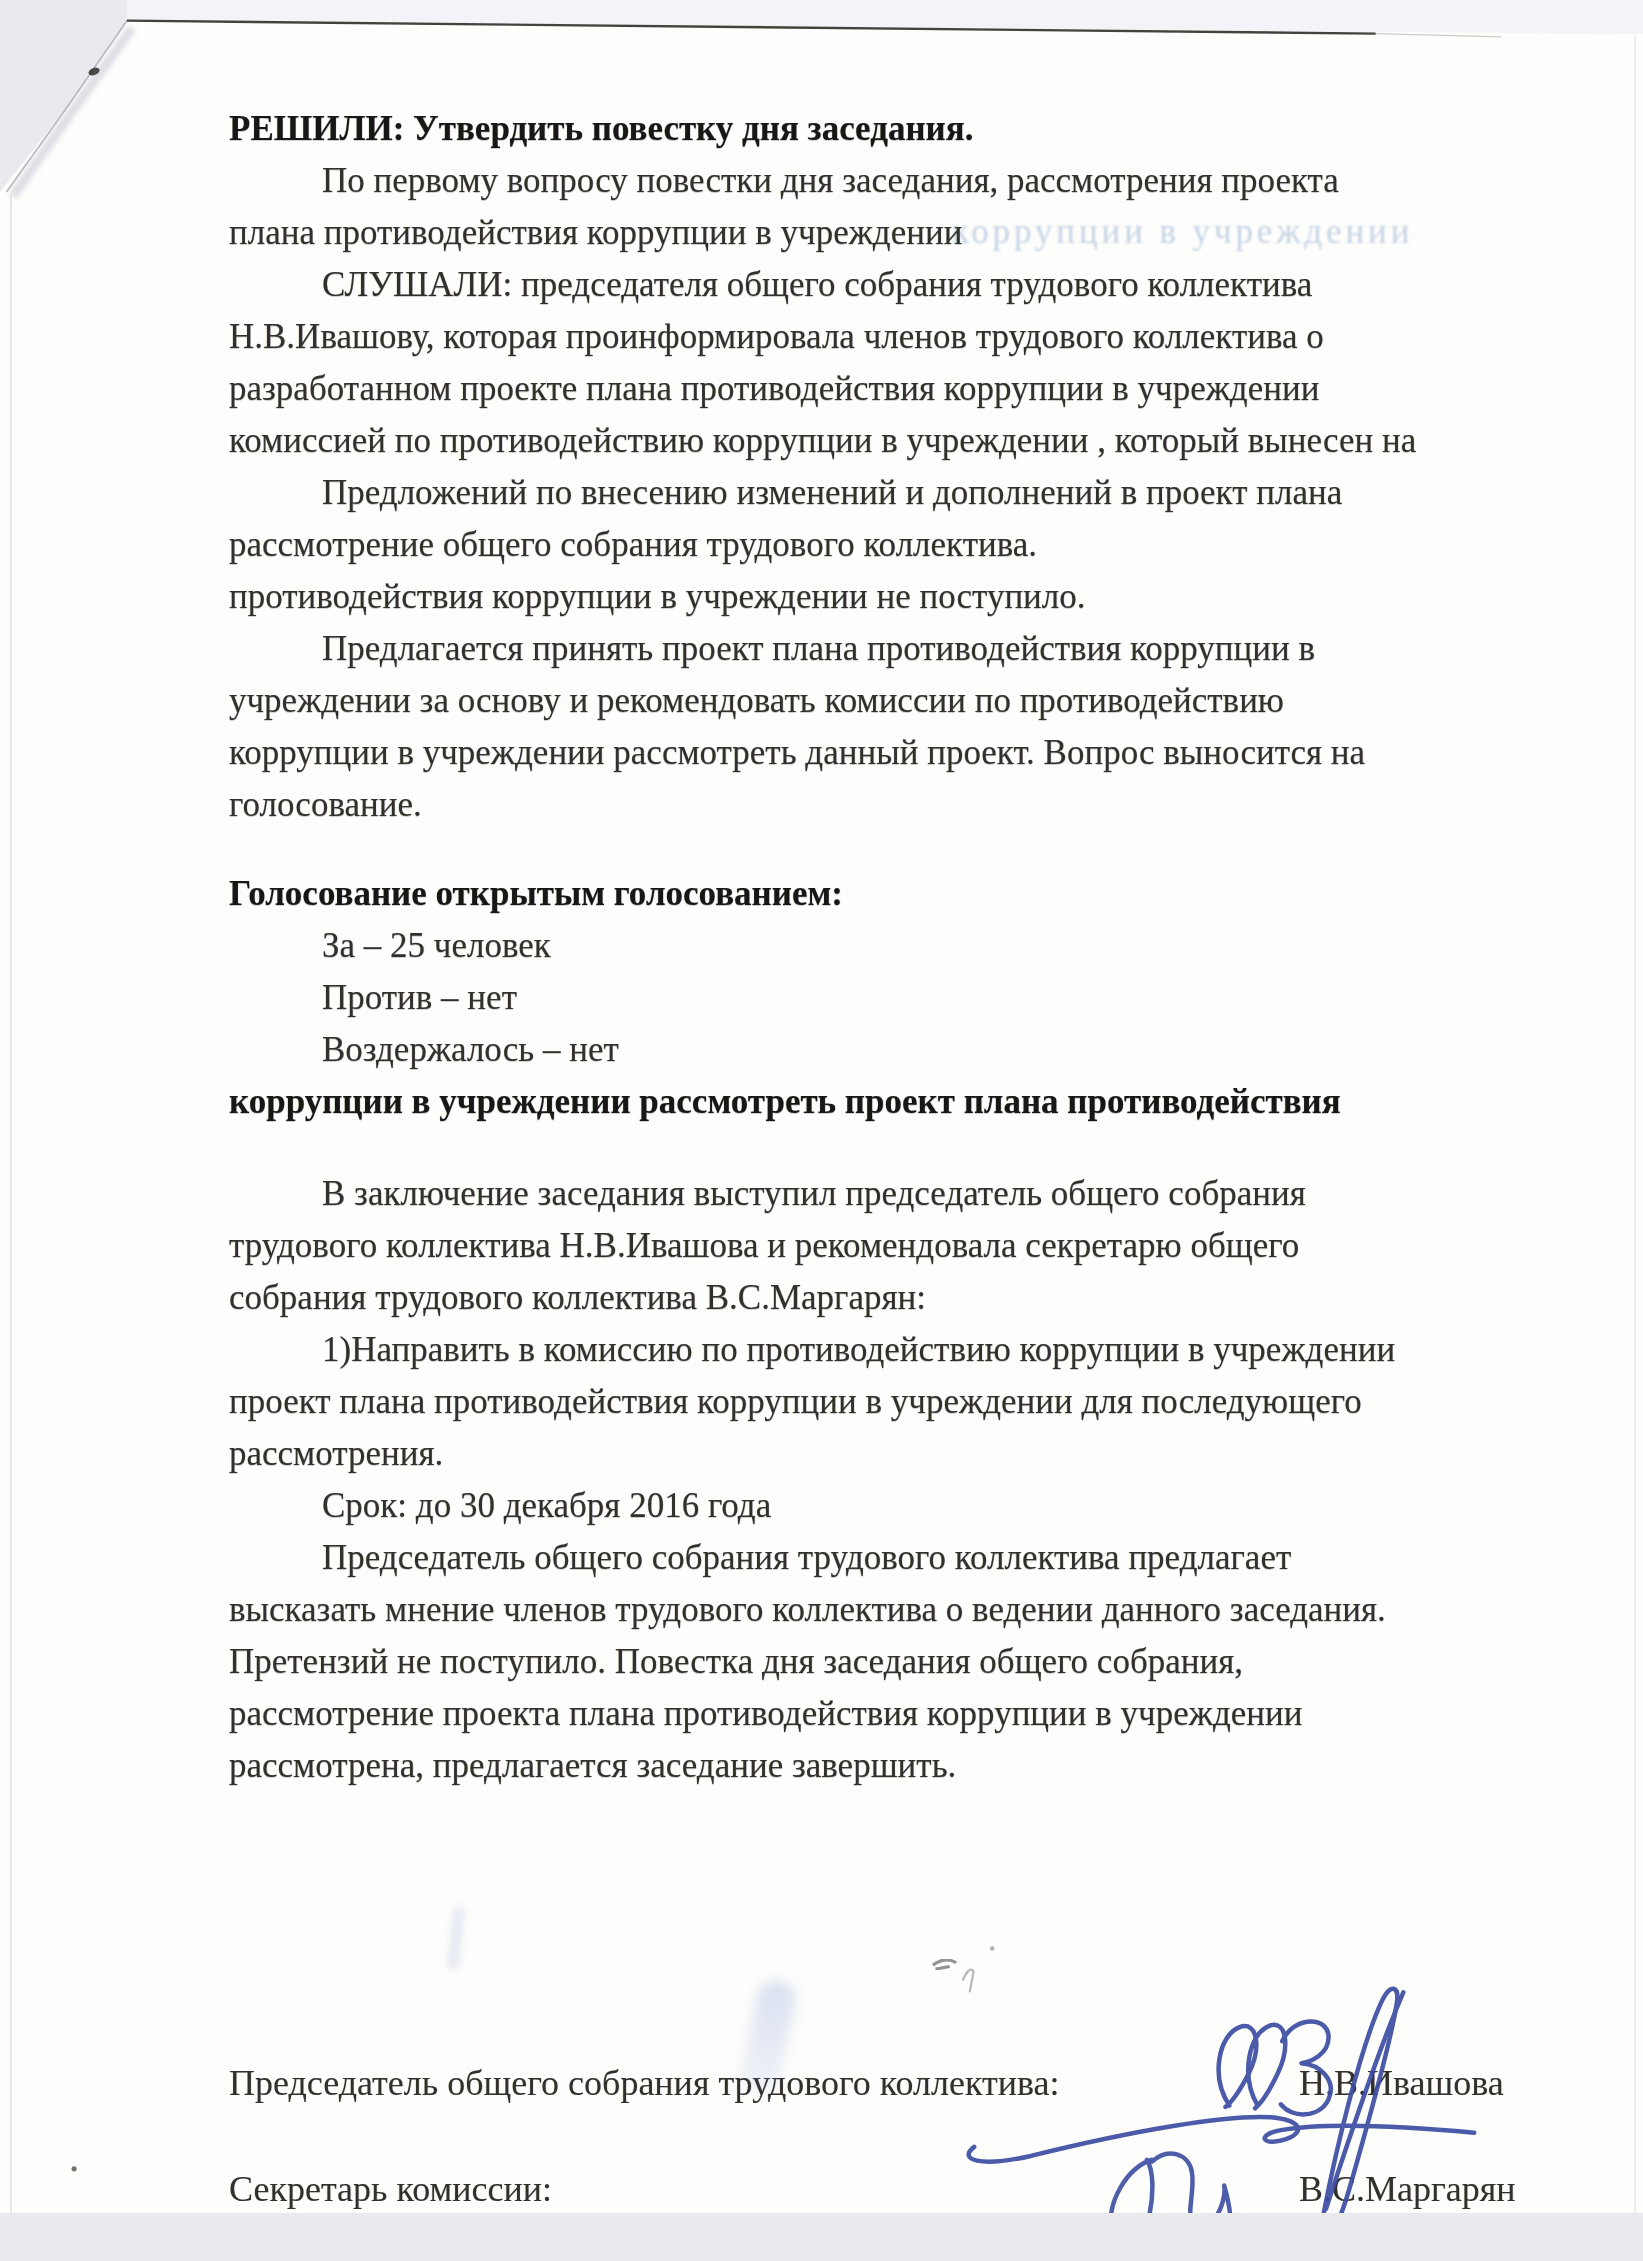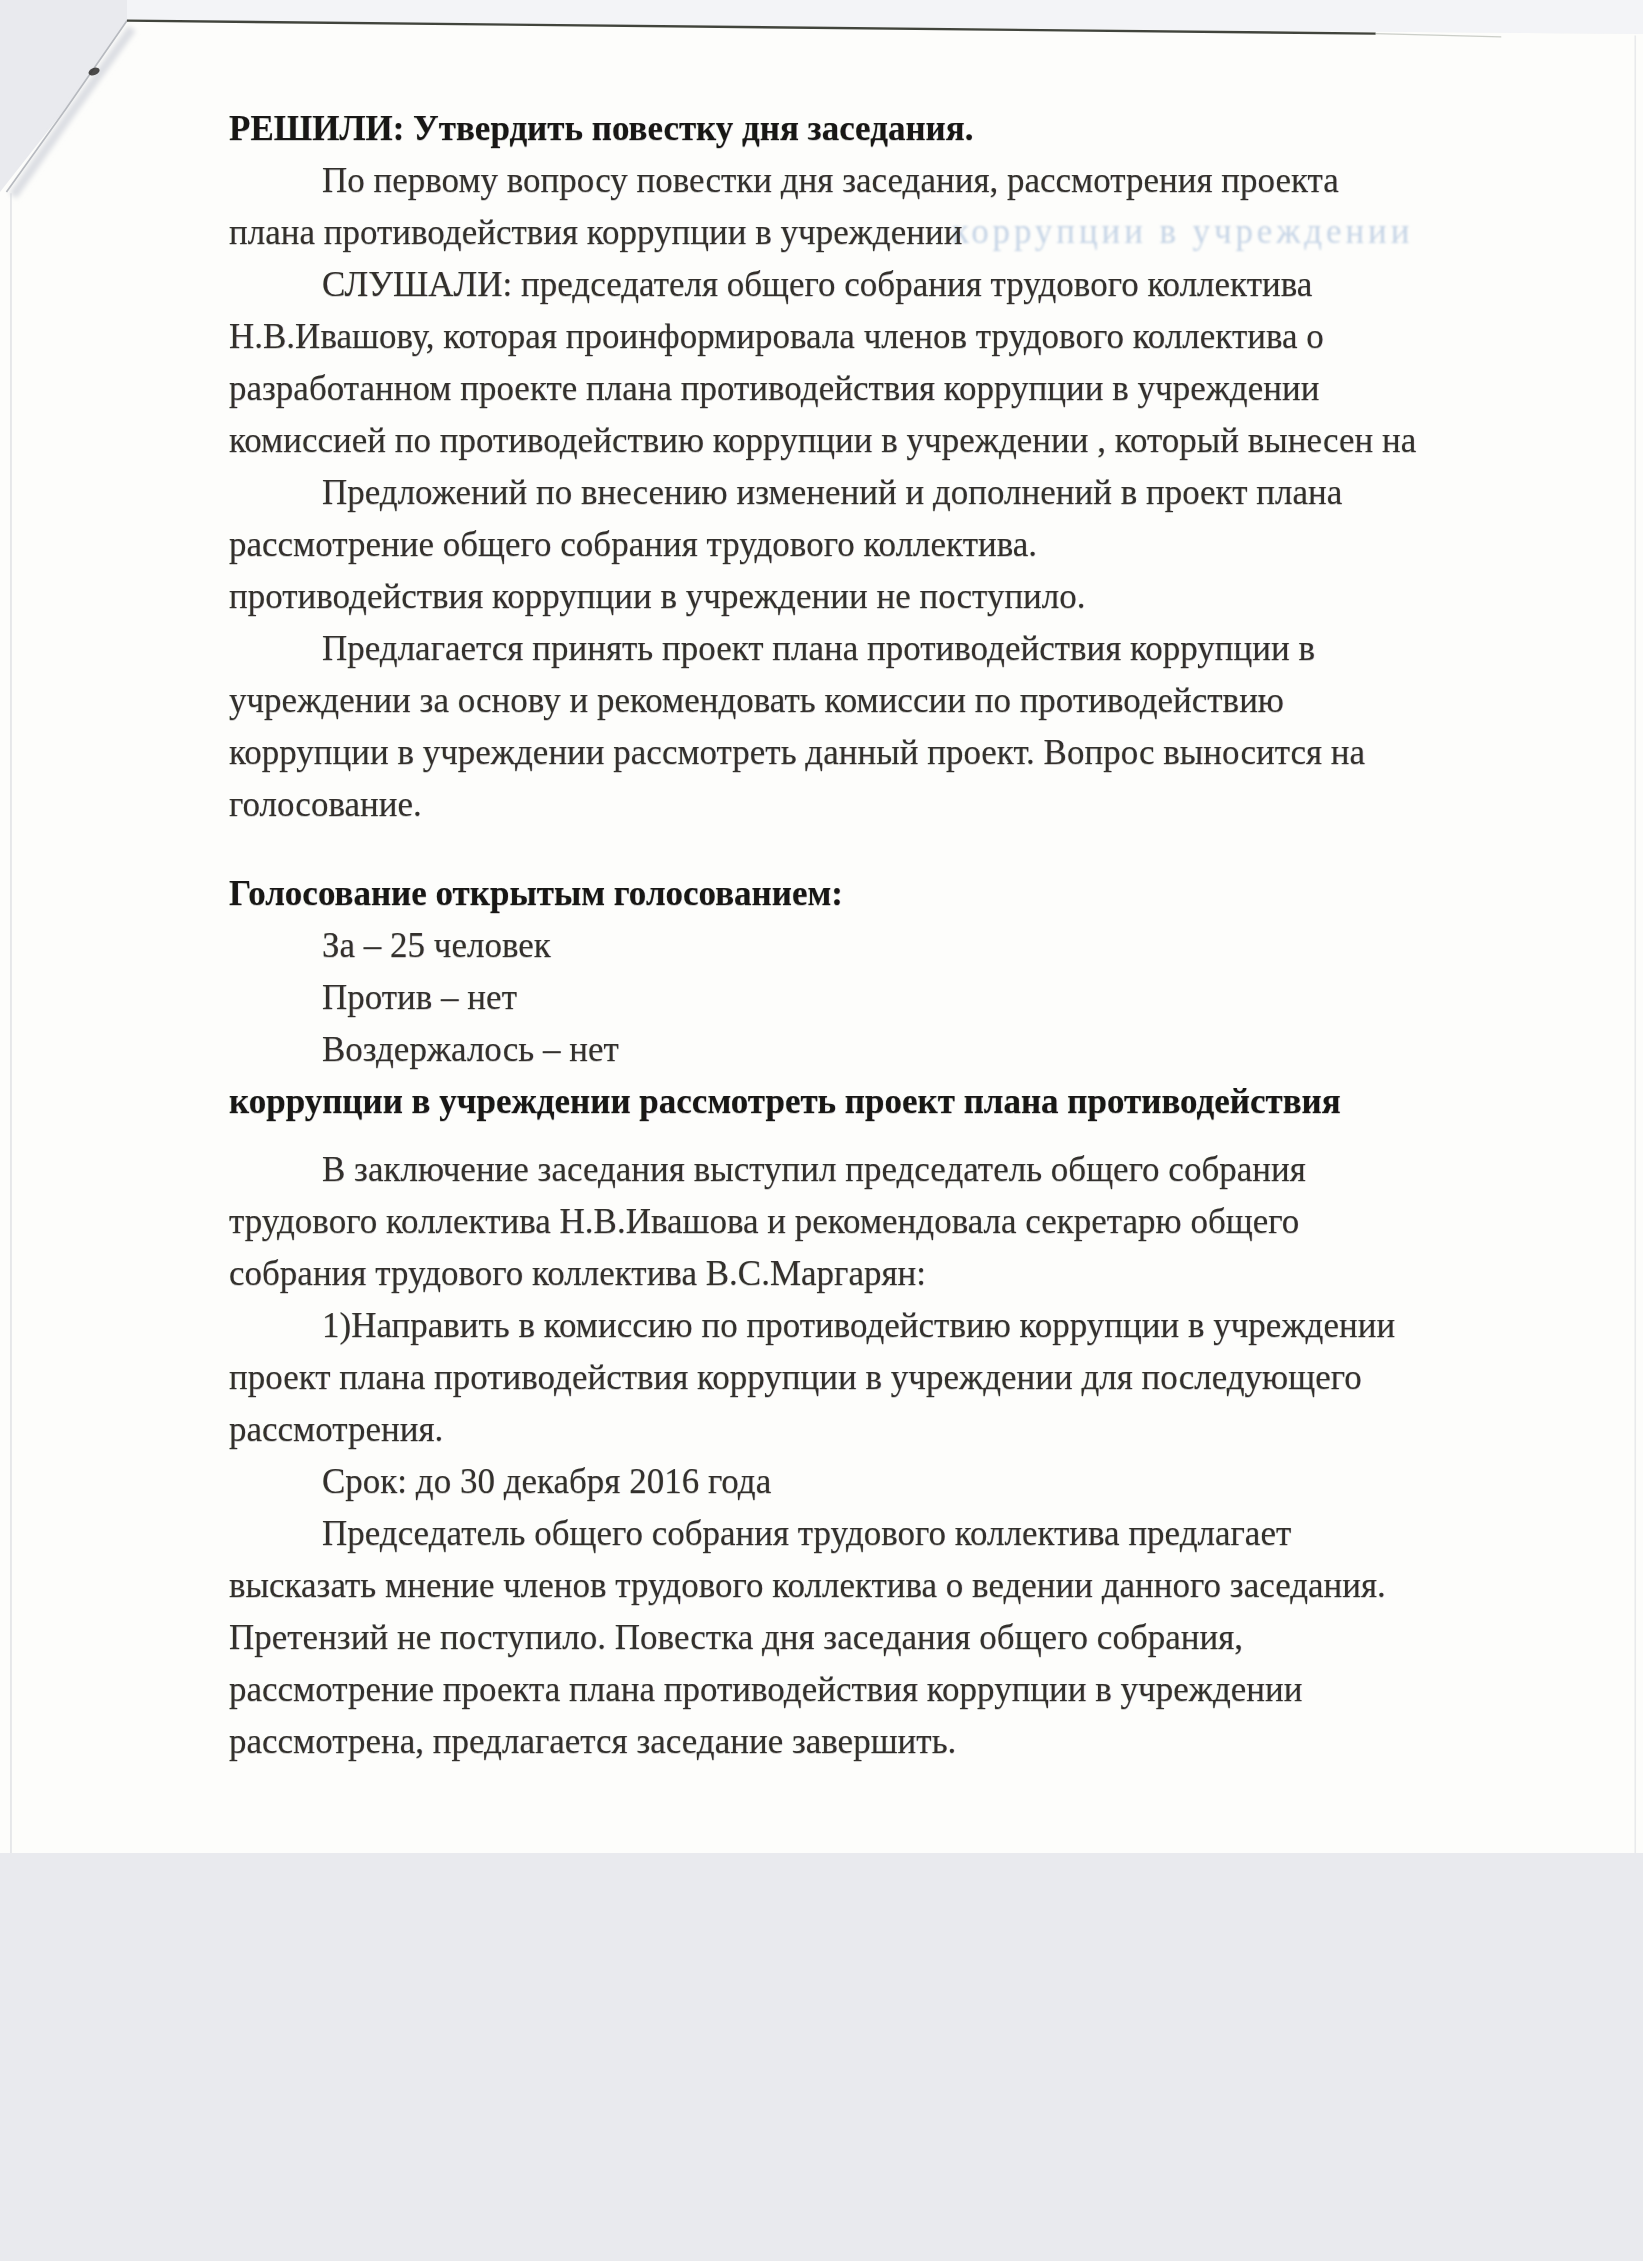--- a/index.html
+++ b/index.html
@@ -5,21 +5,21 @@
   :root{
     --bg:#e9eaee;
     --paper:#fdfdfb;
     --ink:#33302c;
     --ink-bold:#181715;
     --sig:#3c4da3;
   }
   html,body{margin:0;padding:0;background:var(--bg);}
   .stage{
     position:relative;
-    width:1643px;height:1853px;
+    width:1643px;height:2213px;
     overflow:hidden;
     background:var(--bg);
     font-family:"Liberation Serif","DejaVu Serif",serif;
   }
   
   .above-strip{
     position:absolute;left:0;top:0;width:1643px;height:39px;
     background:#f3f4f7;
     clip-path:polygon(127px 20.6px,1643px 34px,1643px 0px,127px 0px);
   }
@@ -31,21 +31,21 @@
   }
   .doc{
     position:absolute;left:229px;top:103px;width:1240px;
     font-size:35px;line-height:52px;color:var(--ink);
     text-shadow:0.6px 0 rgba(150,120,190,.25),-0.6px 0.3px rgba(120,170,90,.22),0 0.6px rgba(70,70,70,.25);
   }
   .line{height:52px;white-space:nowrap;}
   .line.b{font-weight:bold;color:var(--ink-bold);}
   .line.ind{padding-left:93px;}
   .gap-s{margin-top:37px;}
-  .gap-m{margin-top:16px;}
+  .gap-m{margin-top:40px;}
   .gap-l{}
   .ghost{
     position:absolute;left:952px;top:206px;height:52px;line-height:52px;
     font-size:35px;letter-spacing:3.9px;color:rgba(120,155,200,.42);
     filter:blur(1px);white-space:nowrap;
   }
   .sig-row{position:absolute;left:229px;width:1282px;font-size:36px;color:var(--ink);
     text-shadow:0.6px 0 rgba(150,120,190,.22),-0.6px 0.3px rgba(120,170,90,.2);}
   .sig-row .name{position:absolute;left:1070px;top:0;}
   .overlay{position:absolute;left:0;top:0;width:1643px;height:2261px;pointer-events:none;}

